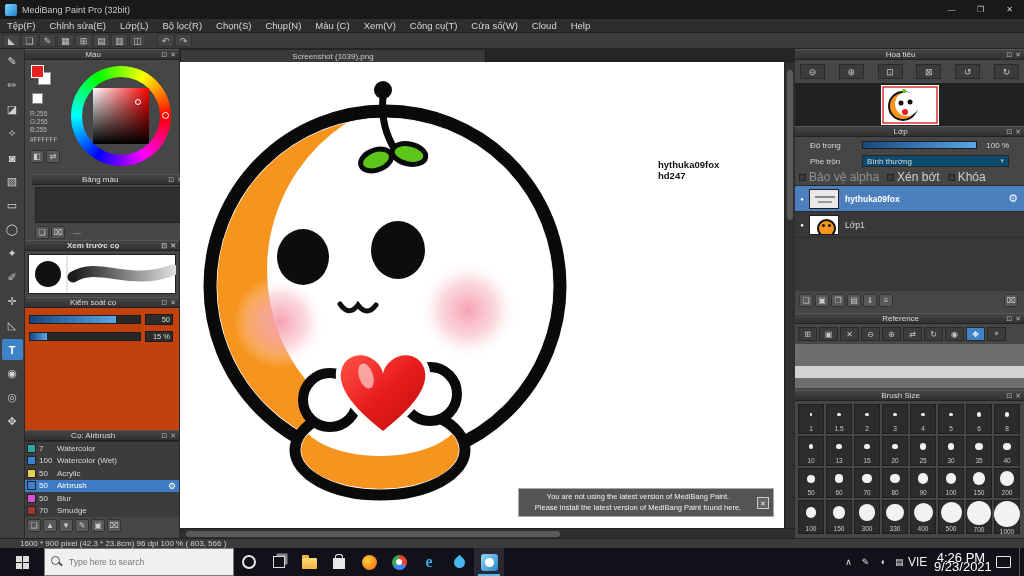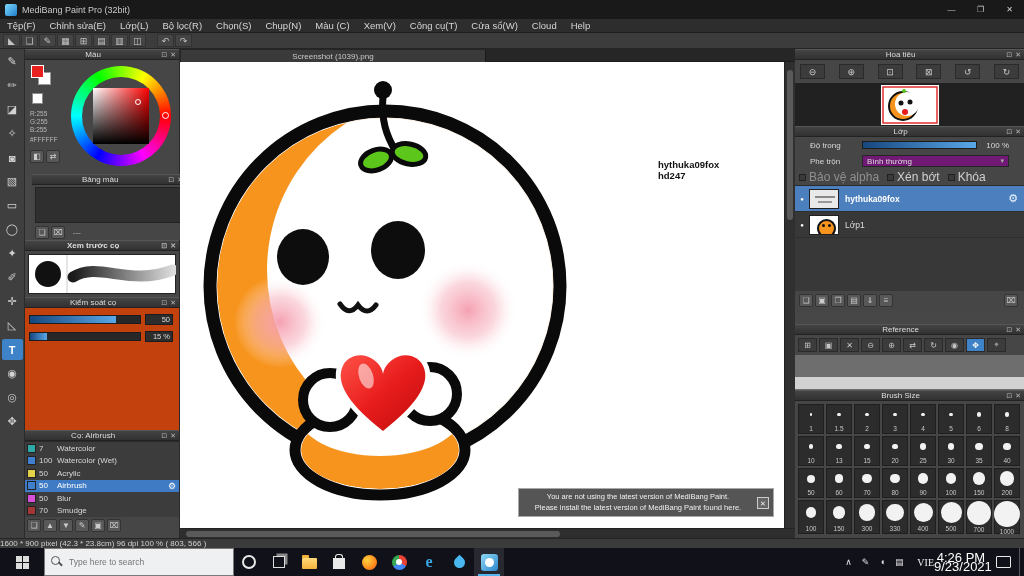--- a/index.html
+++ b/index.html
@@ -73,21 +73,21 @@
 .notif-x{position:absolute;right:4px;top:8px;width:12px;height:12px;border:1px solid #ccc;background:#666;color:#eee;font-size:7px;display:flex;align-items:center;justify-content:center;}
 
 .nav-icons{display:flex;justify-content:space-between;padding:4px 5px;}
 .nav-btn{width:25px;height:15px;background:#3c3c3c;border:1px solid #2a2a2a;color:#c8c8c8;font-size:9px;display:flex;align-items:center;justify-content:center;}
 .nav-view{height:44px;background:#212121;position:relative;display:flex;align-items:center;justify-content:center;}
 .lp-row{display:flex;align-items:center;padding:2px 15px;height:16px;}
 .lp-label{width:52px;font-size:8px;color:#d8d8d8;flex:none;}
 .lp-track{flex:1;height:8px;background:#272727;border:1px solid #1c1c1c;position:relative;}
 .lp-fill{height:100%;background:linear-gradient(to right,#16477e,#5aa7e8);}
 .lp-val{width:32px;text-align:right;font-size:8px;color:#d8d8d8;flex:none;}
-.lp-select{flex:1;height:12px;background:#701a75;border:1px solid #262626;color:#ddd;font-size:8px;display:flex;align-items:center;padding:0 4px;}
+.lp-select{flex:1;height:12px;background:#0c4a6e;border:1px solid #262626;color:#ddd;font-size:8px;display:flex;align-items:center;padding:0 4px;}
 .lp-caret{margin-left:auto;font-size:7px;color:#aaa;}
 #layer-checks{display:flex;align-items:center;padding:2px 4px;height:16px;}
 .chk{display:flex;align-items:center;margin-right:8px;}
 .chk-box{width:7px;height:7px;background:#3a3a3a;border:1px solid #222;margin-right:3px;}
 .chk-lbl{font-size:12px;color:#d0d0d0;}
 .chk:first-child .chk-lbl{color:#8f8f8f;}
 #layer-list{background:#383838;border-top:1px solid #2a2a2a;height:106px;}
 .layer-row{height:26px;display:flex;align-items:center;position:relative;border-bottom:1px solid #2e2e2e;}
 .layer-row.sel{background:#4c7fbe;}
 .layer-eye{width:14px;text-align:center;font-size:6px;color:#fff;}
@@ -108,21 +108,21 @@
 .ref-content{height:44px;background:#6e6e6e;position:relative;}
 .ref-band{position:absolute;left:0;top:22px;width:100%;height:12px;background:#d2d2d2;}
 #bs-grid{padding:3px;}
 .bs-row{display:flex;gap:2px;margin-bottom:2px;}
 .bs-cell{width:26px;height:30px;background:#2c2c2c;border:1px solid #1f1f1f;display:flex;flex-direction:column;align-items:center;}
 .bs-row.big .bs-cell{height:34px;}
 .bs-dot-wrap{flex:1;display:flex;align-items:center;justify-content:center;}
 .bs-dot{background:#f2f2f2;border-radius:50%;}
 .bs-num{font-size:6.5px;color:#c8c8c8;line-height:9px;}
 
-.statusbar{position:absolute;left:0;top:538px;width:1024px;height:10px;background:#3b3b3b;border-top:1px solid #242424;display:flex;align-items:center;padding-left:0;font-size:8px;color:#d0d0d0;}
+.statusbar{position:absolute;left:0;top:538px;width:1024px;height:10px;background:#3b3b3b;border-top:1px solid #242424;display:flex;align-items:center;padding-left:20px;font-size:8px;color:#d0d0d0;}
 
 .taskbar{position:absolute;left:0;top:548px;width:1024px;height:28px;background:#101119;display:flex;align-items:center;}
 .tb-start{width:44px;height:28px;display:flex;align-items:center;justify-content:center;}
 .winlogo{display:grid;grid-template-columns:6px 6px;grid-template-rows:6px 6px;gap:1px;}
 .wq{background:#dcdcdc;}
 .tb-search{width:190px;height:28px;background:#eef0f2;display:flex;align-items:center;border:1px solid #7a7a7a;}
 .mag{width:12px;height:12px;margin:0 6px;position:relative;flex:none;}
 .mag::before{content:"";position:absolute;width:7px;height:7px;border:1.5px solid #555;border-radius:50%;}
 .mag::after{content:"";position:absolute;left:7px;top:7px;width:5px;height:1.5px;background:#555;transform:rotate(45deg);}
 .search-in{border:none;background:transparent;font-size:8.5px;color:#444;outline:none;width:150px;}
@@ -139,21 +139,21 @@
 .ti-bag::before{content:"";position:absolute;top:-4px;left:2px;width:6px;height:4px;border:1.5px solid #e8e8e8;border-bottom:none;border-radius:3px 3px 0 0;}
 .ti-firefox{width:15px;height:15px;border-radius:50%;background:radial-gradient(circle at 35% 35%,#ffd23e,#ff8a1e 60%,#e85b12);}
 .ti-chrome{width:15px;height:15px;border-radius:50%;background:conic-gradient(#ea4335 0 33%,#4285f4 33% 66%,#34a853 66% 100%);position:relative;}
 .ti-chrome::before{content:"";position:absolute;left:4.5px;top:4.5px;width:6px;height:6px;background:#fff;border-radius:50%;}
 .ti-edge{color:#38a9e4;font-size:16px;font-weight:bold;font-family:"Liberation Serif",serif;}
 .ti-drop{width:11px;height:11px;background:#4ab8f0;border-radius:0 50% 50% 50%;transform:rotate(45deg);}
 .ti-medibang{width:17px;height:17px;border-radius:3px;background:linear-gradient(135deg,#8fd9f5,#2b86cc);position:relative;}
 .ti-medibang::before{content:"";position:absolute;left:4px;top:4px;width:9px;height:9px;background:#fff;border-radius:50%;}
 .tray{margin-left:auto;display:flex;align-items:center;height:28px;}
 .tray-ic{width:17px;height:22px;color:#e0e0e0;font-size:9px;display:flex;align-items:center;justify-content:center;}
-.tb-lang{width:26px;text-align:right;font-size:10px;color:#f0f0f0;font-family:Liberation Serif, serif;}
+.tb-lang{width:26px;text-align:left;font-size:12px;color:#f0f0f0;}
 .tb-clock{width:54px;text-align:center;color:#fff;font-size:13px;line-height:9px;}
 .tb-ac{width:15px;height:12px;border:1.5px solid #e8e8e8;border-radius:1px;margin:0 8px;}
 .tb-edge-sliver{width:5px;height:28px;border-left:1px solid #555;}
 </style>
 </head>
 <body>
 
 <div id="root">
 
   <div class="titlebar">
@@ -509,21 +509,21 @@
         <div class="mini-btn">▣</div>
         <div class="mini-btn">❐</div>
         <div class="mini-btn">▤</div>
         <div class="mini-btn">⇓</div>
         <div class="mini-btn">≡</div>
         <div class="spacer"></div>
         <div class="mini-btn">⌧</div>
       </div>
   </div>
 
-  <div class="panel" style="left:795px;top:324px;width:229px;height:77px;border-right:none;">
+  <div class="panel" style="left:795px;top:313px;width:229px;height:77px;border-right:none;">
     <div class="phead">
       <span class="ph-title">Reference</span>
       <span class="ph-ctl">⊡</span>
       <span class="ph-ctl">✕</span>
     </div>
     <div id="ref-icons">
         <div class="ref-btn">⊞</div>
         <div class="ref-btn">▣</div>
         <div class="ref-btn">✕</div>
         <div class="ref-btn">⊖</div>

